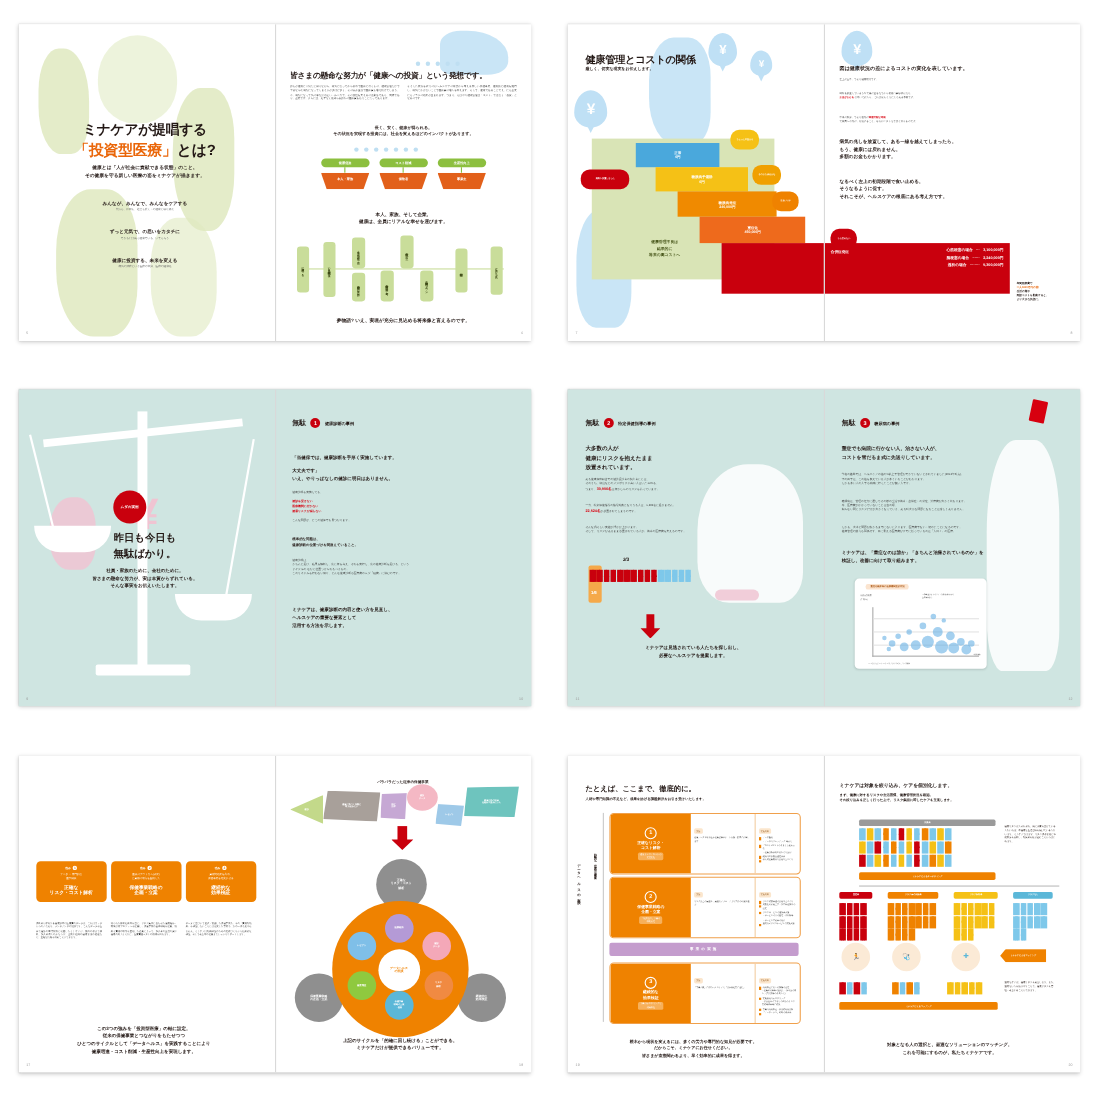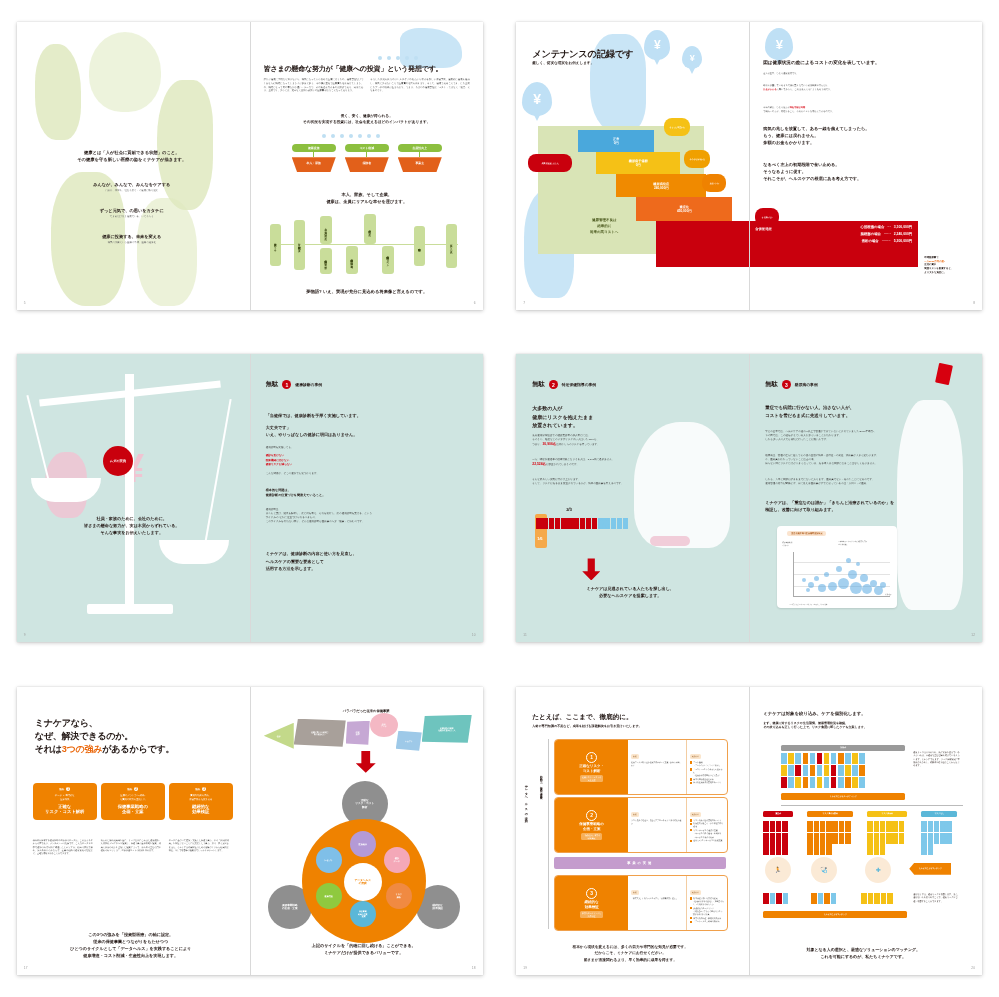--- a/index.html
+++ b/index.html
@@ -142,20 +142,24 @@
 
   <div class="cell">
   <div class="spread">
     <div class="pg l s1l">
       <div class="sil" style="left:18px;top:22px;width:46px;height:96px;border-radius:40% 50% 35% 45%;"></div>
       <div class="sil" style="left:72px;top:10px;width:72px;height:80px;border-radius:50% 50% 45% 45%;opacity:.55;"></div>
       <div class="sil" style="left:140px;top:58px;width:56px;height:130px;border-radius:45% 35% 40% 50%;"></div>
       <div class="sil" style="left:34px;top:150px;width:74px;height:134px;border-radius:42% 38% 34% 46%;"></div>
       <div class="sil" style="left:120px;top:176px;width:60px;height:108px;border-radius:40% 46% 38% 44%;opacity:.6;"></div>
 
+      <div class="s1-title">
+        <div class="t1">ミナケアが提唱する</div>
+        <div class="t2"><span class="orange">「投資型医療」</span><span>とは?</span></div>
+      </div>
       <div class="s1-sub">
         <div>健康とは「人が社会に貢献できる状態」のこと。</div>
         <div>その健康を守る新しい医療の姿をミナケアが描きます。</div>
       </div>
       <div class="s1-blk" style="top:160px;">
         <div class="b1">みんなが、みんなで、みんなをケアする</div>
         <div class="b2">自分も、仲間も、社会も広く・の健康に取り組む</div>
       </div>
       <div class="s1-blk" style="top:186px;">
         <div class="b1">ずっと元気で、の思いをカタチに</div>
@@ -243,21 +247,21 @@
       <div class="balloon" style="left:6px;top:60px;width:30px;height:34px;font-size:14px;">
             <span>¥</span>
           </div>
       <div class="balloon" style="left:128px;top:8px;width:26px;height:30px;font-size:12px;">
             <span>¥</span>
           </div>
       <div class="balloon" style="left:166px;top:24px;width:20px;height:23px;font-size:9px;">
             <span>¥</span>
           </div>
 
-      <div class="s2-h">メンテナンスの記録です</div>
+      <div class="s2-h">健康管理とコストの関係</div>
       <div class="s2-sh">厳しく、切実な現実をお伝えします。</div>
 
       <div class="stairbg"></div>
       <div class="s2-stbl">
         <div>健康管理不良は</div>
         <div>結果的に</div>
         <div>将来の高コストへ</div>
       </div>
 
       <div class="step" style="left:62px;top:108px;width:76px;height:22px;background:#4aa8dc;flex-direction:column;">
@@ -364,20 +368,24 @@
       <div class="scale" style="left:22px;top:36px;width:182px;height:7px;transform:rotate(-6deg);"></div>
       <div class="scale" style="left:70px;top:250px;width:86px;height:10px;border-radius:2px;"></div>
       <div class="scale" style="left:14px;top:124px;width:70px;height:24px;border-radius:0 0 40px 40px;"></div>
       <div class="scale" style="left:142px;top:186px;width:70px;height:24px;border-radius:0 0 40px 40px;"></div>
       <div class="scale" style="left:20px;top:40px;width:1.5px;height:88px;transform:rotate(-14deg);"></div>
       <div class="scale" style="left:200px;top:44px;width:1.5px;height:146px;transform:rotate(10deg);"></div>
 
       <div class="s3-badge" style="left:86px;top:92px;">
             <span>ムダの実例</span>
           </div>
+      <div class="s3-t">
+        <div>昨日も今日も</div>
+        <div>無駄ばかり。</div>
+      </div>
       <div class="s3-sub">
         <div>社員・家族のために、会社のために。</div>
         <div>皆さまの懸命な努力が、実は本質からずれている。</div>
         <div>そんな事実をお伝えいたします。</div>
       </div>
       <div class="pno lft">9</div>
     </div>
 
     <div class="pg r">
       <div class="muda-h" style="left:16px;top:26px;">
@@ -550,25 +558,20 @@
       </div>
       <div class="pno rgt">12</div>
     </div>
     <div class="gutter"></div>
   </div>
   </div>
 
   <div class="cell">
   <div class="spread">
     <div class="pg l">
-      <div class="s5-h">
-        <div>ミナケアなら、</div>
-        <div>なぜ、解決できるのか。</div>
-        <div><span>それは</span><span class="orange">3つの強み</span><span>があるからです。</span></div>
-      </div>
 
       <div class="str" style="left:16px;top:96px;width:60px;">
         <div class="k">
               <span>強み</span>
               <b>1</b>
             </div>
         <div class="m"><span>データ ＋ 専門的な</span><br><span>医学知識</span></div>
         <div class="big"><span>正確な</span><br><span>リスク・コスト解析</span></div>
       </div>
       <div class="str" style="left:84px;top:96px;width:60px;">

